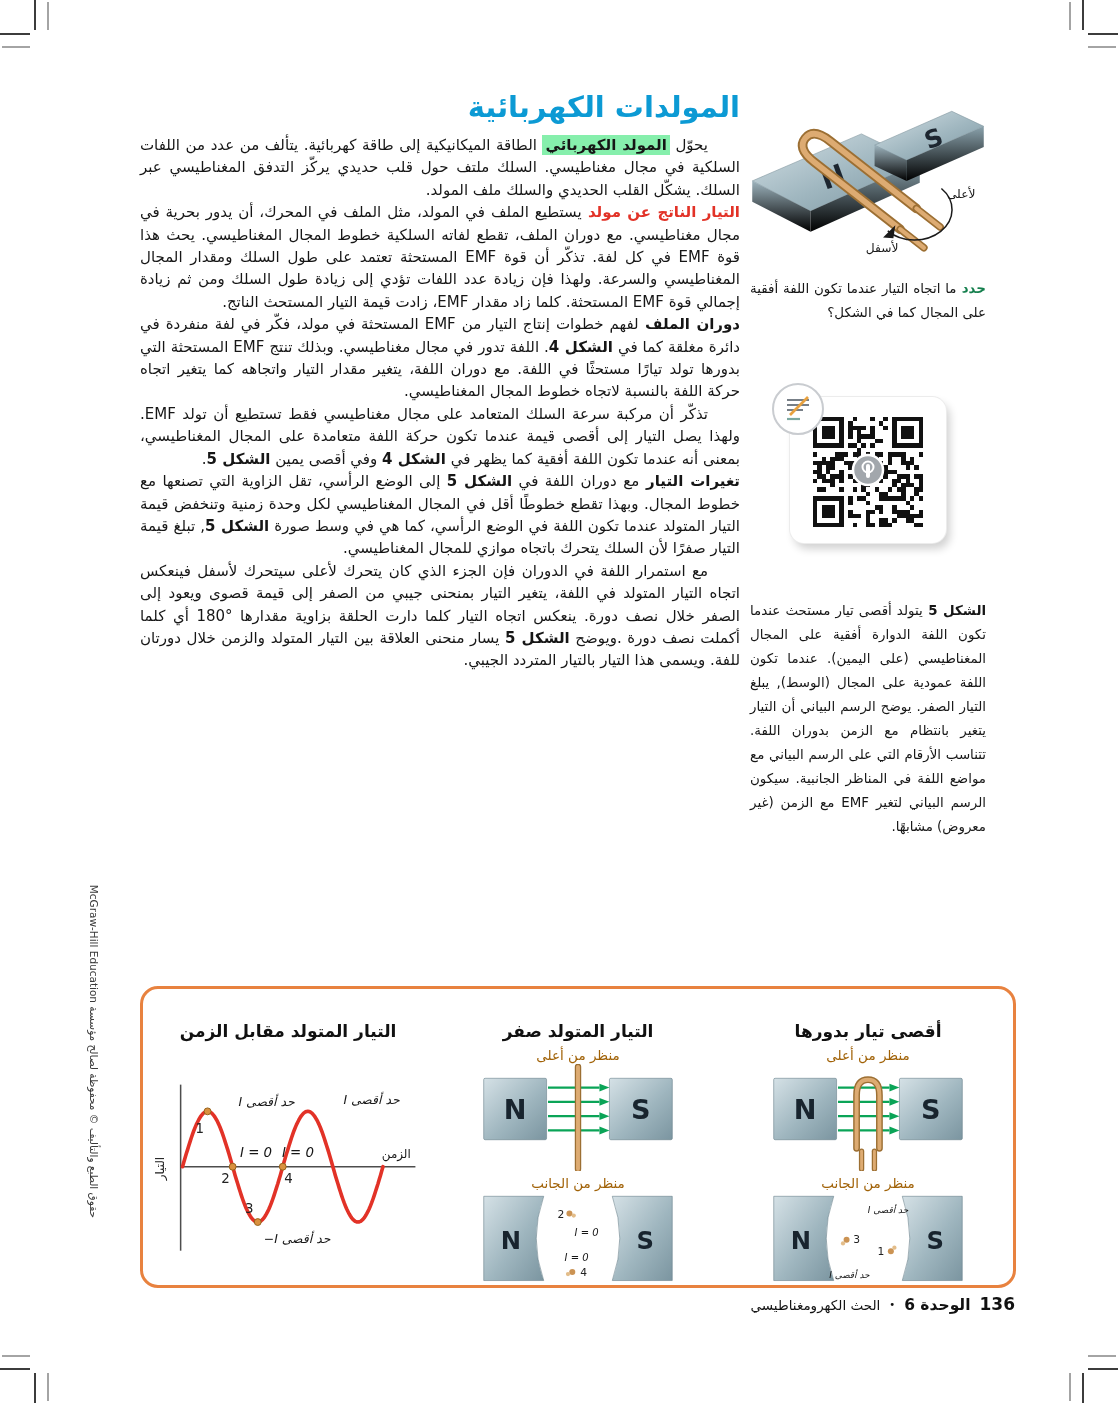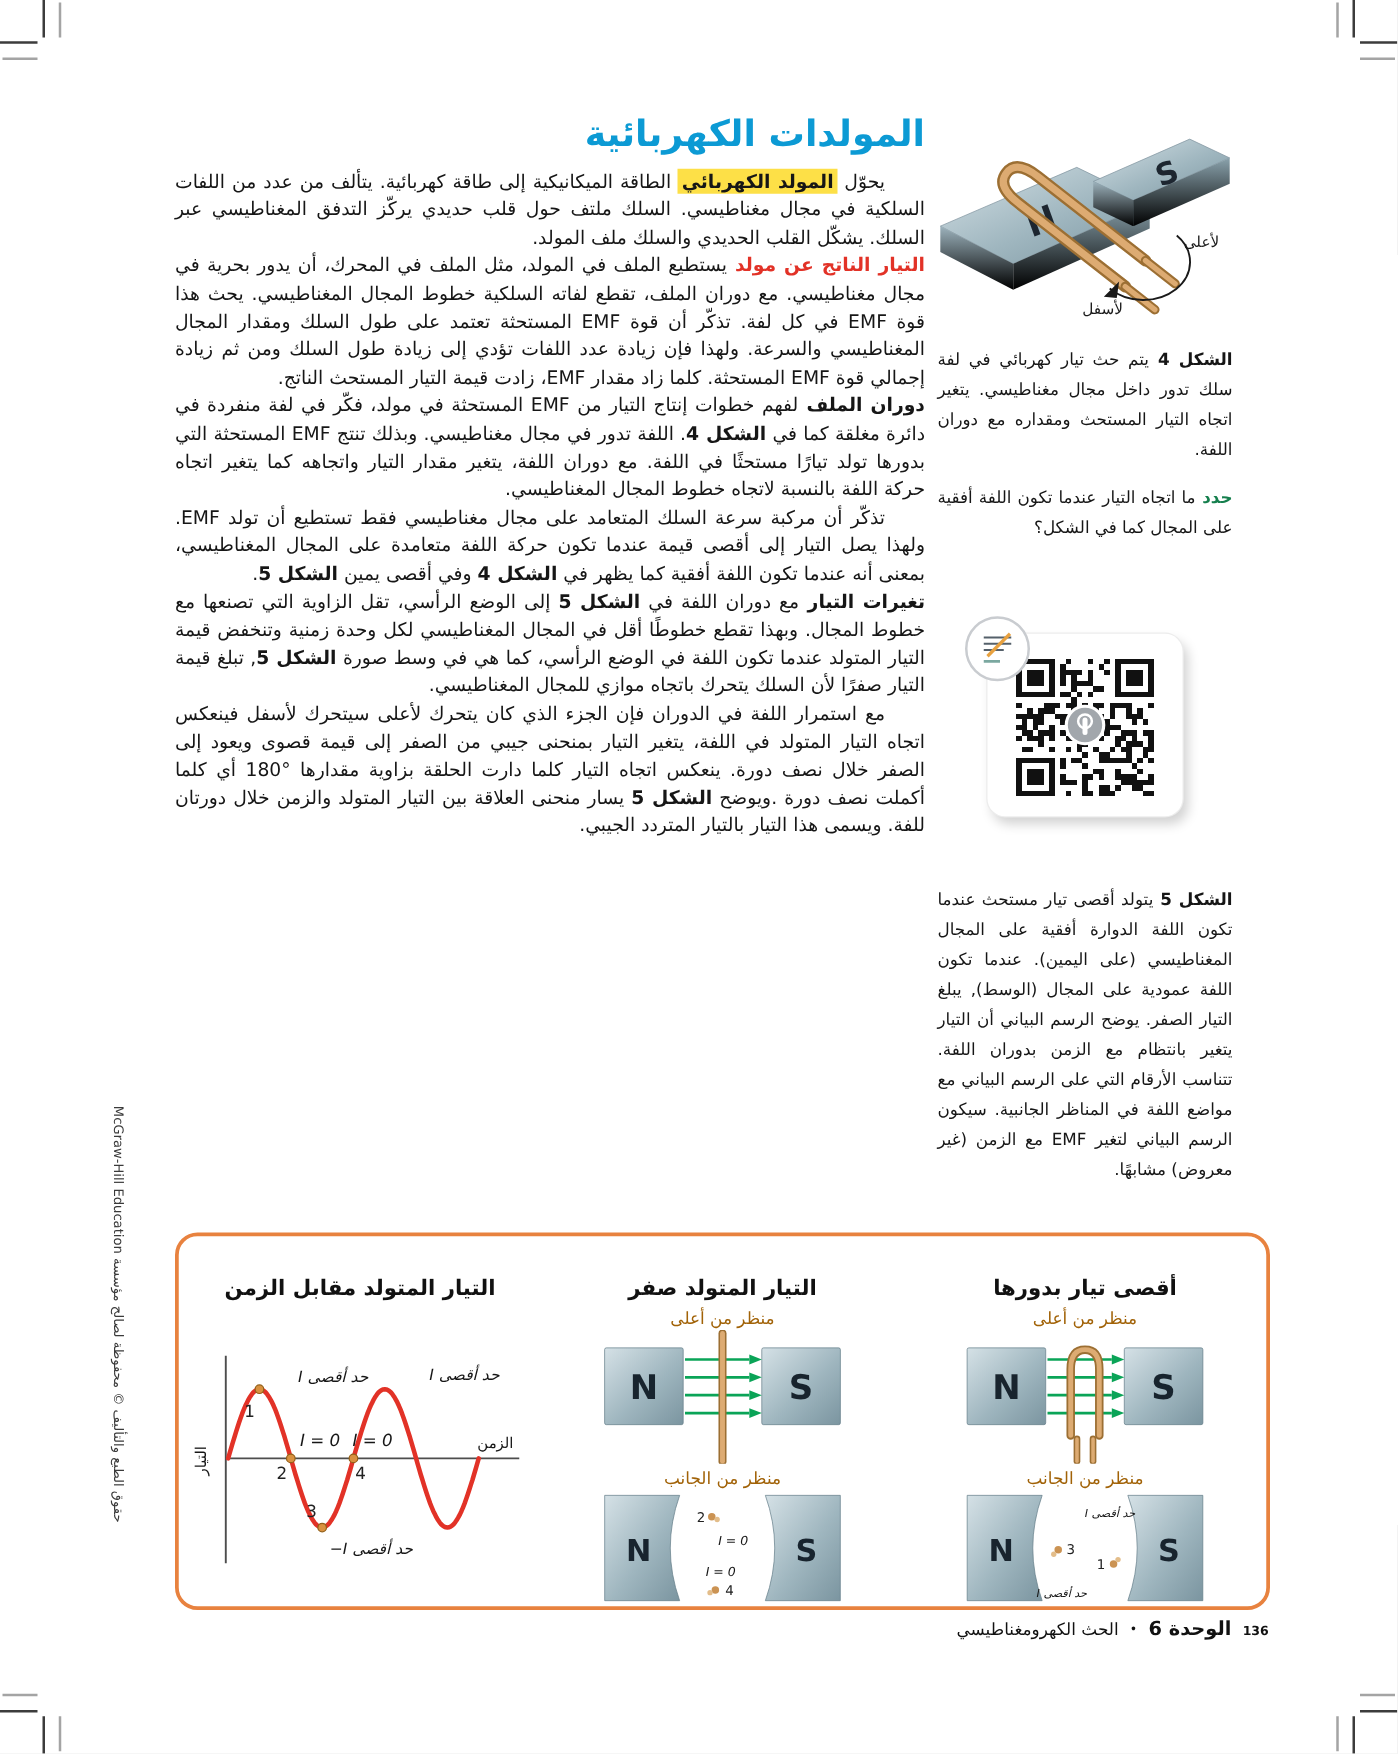--- a/index.html
+++ b/index.html
@@ -12,21 +12,21 @@
   
   .main-col{position:absolute;left:140px;top:90px;width:600px;}
   .title{margin:0 0 10px 0;font-size:29px;font-weight:bold;color:#0c9ad4;text-align:right;}
   .body .para{margin:0;font-size:15px;line-height:22.4px;color:#161616;text-align:justify;}
   .para.indent{text-indent:32px;}
   .rn{font-weight:normal;}
   .bd{font-weight:bold;}
   .fg{font-weight:bold;}
   .rd{color:#e23227;font-weight:bold;}
   .gn{color:#157f4d;font-weight:bold;}
-  .hl{background:#fde047;font-weight:bold;padding:1px 3px;}
+  .hl{background:#86efac;font-weight:bold;padding:1px 3px;}
   
   .sidebar{position:absolute;left:750px;top:100px;width:236px;}
   .caption .para{font-size:13.4px;line-height:24px;color:#161616;text-align:justify;}
   .cap-fig4{margin-top:10px;}
   .cap-q{margin-top:12px;}
   .cap-fig5{margin-top:56px;}
   
   .qr-card{position:relative;width:156px;height:146px;margin:72px auto 0;background:#fff;border-radius:14px;
            box-shadow:0 0 0 1px #ececec,4px 6px 9px rgba(0,0,0,0.18);}
   .qr-card svg.qr{position:absolute;left:14px;top:11px;}
@@ -35,21 +35,21 @@
   
   .figure-panel{position:absolute;left:140px;top:986px;width:870px;height:296px;border:3px solid #e8823f;
                 border-radius:18px;background:#fff;display:flex;}
   .fp-col{flex:1 1 0;display:flex;flex-direction:column;align-items:center;padding-top:28px;}
   .fp-title{font-size:17px;font-weight:bold;color:#111;text-align:center;margin:4px 0 2px;}
   .view-label{font-size:13.5px;color:#a16207;text-align:center;margin:4px 0 1px;}
   .graph-wrap{margin-top:30px;}
   
   .footer{position:absolute;right:103px;top:1294px;direction:rtl;display:flex;align-items:baseline;gap:9px;
           font-size:15px;color:#111;}
-  .footer .num{font-weight:bold;font-size:10px;}
+  .footer .num{font-weight:bold;font-size:17px;}
   .footer .unit{font-weight:bold;font-size:15.5px;}
   .footer .sep{font-size:10px;position:relative;top:-2px;}
   .footer .chap{font-size:13.5px;}
   
   .copyright{position:absolute;left:100px;top:876px;width:342px;transform:rotate(90deg);transform-origin:0 0;
              font-size:10.5px;color:#3a3a3a;direction:rtl;white-space:nowrap;text-align:right;}
   svg text{font-family:"DejaVu Sans",sans-serif;}
 </style>
 </head>
 <body>
@@ -137,23 +137,20 @@
       </g>
 
       <g>
         <path d="M203,94 A37,30 0 1 1 146,139" fill="none" stroke="#1a1a1a" stroke-width="1.6"></path>
         <polygon points="141,146 154,133 152,147" fill="#1a1a1a"></polygon>
         <text x="224" y="104" font-size="13" fill="#1a1a1a" text-anchor="middle" direction="rtl">لأعلى</text>
         <text x="140" y="161" font-size="13" fill="#1a1a1a" text-anchor="middle" direction="rtl">لأسفل</text>
       </g>
     </svg>
 
-    <div class="caption cap-fig4">
-        <p class="para"><span class="bd">الشكل 4 </span><span class="rn">يتم حث تيار كهربائي في لفة سلك تدور داخل مجال مغناطيسي. يتغير اتجاه التيار المستحث ومقداره مع دوران اللفة.</span></p>
-      </div>
     <div class="caption cap-q">
         <p class="para"><span class="gn">حدد </span><span class="rn">ما اتجاه التيار عندما تكون اللفة أفقية على المجال كما في الشكل؟</span></p>
       </div>
 
     
     <div class="qr-card">
       <svg class="qr" width="128" height="128" viewBox="0 0 29 29" shape-rendering="crispEdges">
         <rect x="0" y="0" width="29" height="29" fill="#ffffff"></rect>
         <path id="qr-cells" d="M11,2h1v1h-1zM15,2h1v1h-1zM18,2h1v1h-1zM10,3h1v1h-1zM17,3h1v1h-1zM10,4h1v1h-1zM11,4h1v1h-1zM12,4h1v1h-1zM13,4h1v1h-1zM15,4h1v1h-1zM18,4h1v1h-1zM10,5h1v1h-1zM12,5h1v1h-1zM15,5h1v1h-1zM10,6h1v1h-1zM12,6h1v1h-1zM13,6h1v1h-1zM14,6h1v1h-1zM15,6h1v1h-1zM12,7h1v1h-1zM16,7h1v1h-1zM17,7h1v1h-1zM10,8h1v1h-1zM11,8h1v1h-1zM13,8h1v1h-1zM15,8h1v1h-1zM12,9h1v1h-1zM2,10h1v1h-1zM7,10h1v1h-1zM8,10h1v1h-1zM9,10h1v1h-1zM11,10h1v1h-1zM12,10h1v1h-1zM14,10h1v1h-1zM16,10h1v1h-1zM17,10h1v1h-1zM19,10h1v1h-1zM20,10h1v1h-1zM21,10h1v1h-1zM22,10h1v1h-1zM26,10h1v1h-1zM4,11h1v1h-1zM6,11h1v1h-1zM7,11h1v1h-1zM8,11h1v1h-1zM12,11h1v1h-1zM13,11h1v1h-1zM16,11h1v1h-1zM19,11h1v1h-1zM22,11h1v1h-1zM24,11h1v1h-1zM2,12h1v1h-1zM3,12h1v1h-1zM4,12h1v1h-1zM5,12h1v1h-1zM6,12h1v1h-1zM9,12h1v1h-1zM10,12h1v1h-1zM11,12h1v1h-1zM13,12h1v1h-1zM14,12h1v1h-1zM16,12h1v1h-1zM17,12h1v1h-1zM19,12h1v1h-1zM22,12h1v1h-1zM23,12h1v1h-1zM24,12h1v1h-1zM3,13h1v1h-1zM5,13h1v1h-1zM6,13h1v1h-1zM10,13h1v1h-1zM13,13h1v1h-1zM18,13h1v1h-1zM23,13h1v1h-1zM25,13h1v1h-1zM2,14h1v1h-1zM3,14h1v1h-1zM5,14h1v1h-1zM8,14h1v1h-1zM11,14h1v1h-1zM15,14h1v1h-1zM18,14h1v1h-1zM19,14h1v1h-1zM20,14h1v1h-1zM3,15h1v1h-1zM4,15h1v1h-1zM6,15h1v1h-1zM7,15h1v1h-1zM8,15h1v1h-1zM10,15h1v1h-1zM13,15h1v1h-1zM14,15h1v1h-1zM18,15h1v1h-1zM21,15h1v1h-1zM22,15h1v1h-1zM23,15h1v1h-1zM25,15h1v1h-1zM26,15h1v1h-1zM2,16h1v1h-1zM4,16h1v1h-1zM5,16h1v1h-1zM6,16h1v1h-1zM8,16h1v1h-1zM11,16h1v1h-1zM12,16h1v1h-1zM13,16h1v1h-1zM14,16h1v1h-1zM15,16h1v1h-1zM17,16h1v1h-1zM20,16h1v1h-1zM21,16h1v1h-1zM23,16h1v1h-1zM26,16h1v1h-1zM6,17h1v1h-1zM13,17h1v1h-1zM14,17h1v1h-1zM20,17h1v1h-1zM22,17h1v1h-1zM23,17h1v1h-1zM24,17h1v1h-1zM26,17h1v1h-1zM3,18h1v1h-1zM4,18h1v1h-1zM8,18h1v1h-1zM11,18h1v1h-1zM13,18h1v1h-1zM16,18h1v1h-1zM19,18h1v1h-1zM21,18h1v1h-1zM22,18h1v1h-1zM25,18h1v1h-1zM26,18h1v1h-1zM14,19h1v1h-1zM17,19h1v1h-1zM18,19h1v1h-1zM22,19h1v1h-1zM25,19h1v1h-1zM10,20h1v1h-1zM12,20h1v1h-1zM13,20h1v1h-1zM17,20h1v1h-1zM18,20h1v1h-1zM19,20h1v1h-1zM20,20h1v1h-1zM21,20h1v1h-1zM22,20h1v1h-1zM24,20h1v1h-1zM26,20h1v1h-1zM10,21h1v1h-1zM14,21h1v1h-1zM23,21h1v1h-1zM16,22h1v1h-1zM17,22h1v1h-1zM20,22h1v1h-1zM24,22h1v1h-1zM10,23h1v1h-1zM14,23h1v1h-1zM15,23h1v1h-1zM17,23h1v1h-1zM20,23h1v1h-1zM21,23h1v1h-1zM22,23h1v1h-1zM23,23h1v1h-1zM26,23h1v1h-1zM10,24h1v1h-1zM11,24h1v1h-1zM12,24h1v1h-1zM14,24h1v1h-1zM21,24h1v1h-1zM22,24h1v1h-1zM23,24h1v1h-1zM24,24h1v1h-1zM25,24h1v1h-1zM26,24h1v1h-1zM14,25h1v1h-1zM17,25h1v1h-1zM18,25h1v1h-1zM20,25h1v1h-1zM23,25h1v1h-1zM24,25h1v1h-1zM11,26h1v1h-1zM14,26h1v1h-1zM15,26h1v1h-1zM17,26h1v1h-1zM18,26h1v1h-1zM19,26h1v1h-1zM25,26h1v1h-1zM26,26h1v1h-1z" fill="#111111"></path>
         <g>

